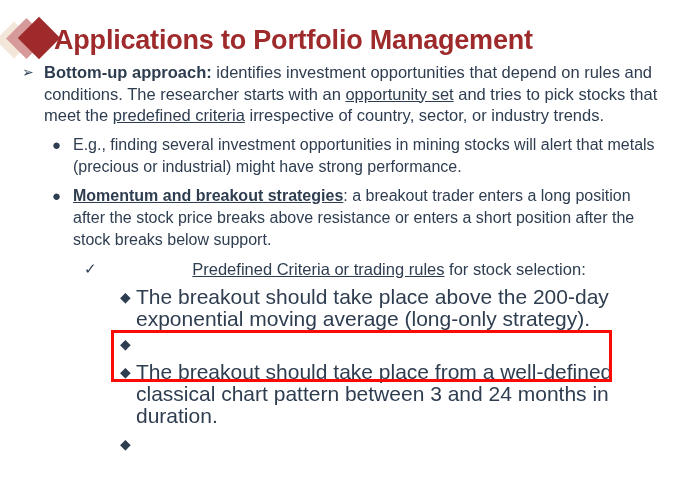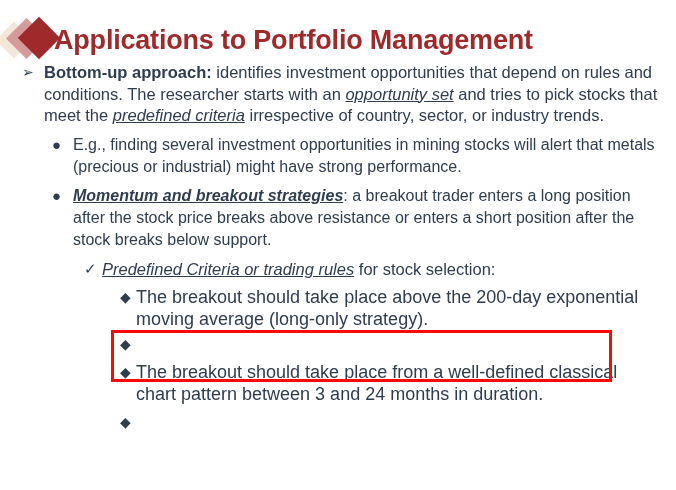--- a/index.html
+++ b/index.html
@@ -120,43 +120,44 @@
     margin-top: 7px;
   }
   .lvl3 .marker {
     width: 18px;
     font-size: 15px;
     line-height: 22px;
   }
   .lvl3 .txt {
     font-size: 16.5px;
     line-height: 22px;
+    text-align: center;
   }
 
   
   .lvl4 {
     padding-left: 120px;
     margin-top: 6px;
   }
   .lvl4 .marker {
     width: 16px;
     font-size: 14px;
     line-height: 22px;
   }
   .lvl4 .txt {
-    font-size: 18px;
+    font-size: 21px;
     line-height: 22px;
     padding-right: 30px;
   }
   .lvl4.tight {
     margin-top: 3px;
   }
 
   b { font-weight: bold; }
-  u { text-decoration: underline; text-underline-offset: 1px; font-style: italic; }
+  u { text-decoration: underline; text-underline-offset: 1px; }
 
   
   .highlight-box {
     position: absolute;
     left: 111px;
     top: 330px;
     width: 501px;
     height: 52px;
     border: 3px solid #fb0a06;
     box-sizing: border-box;

